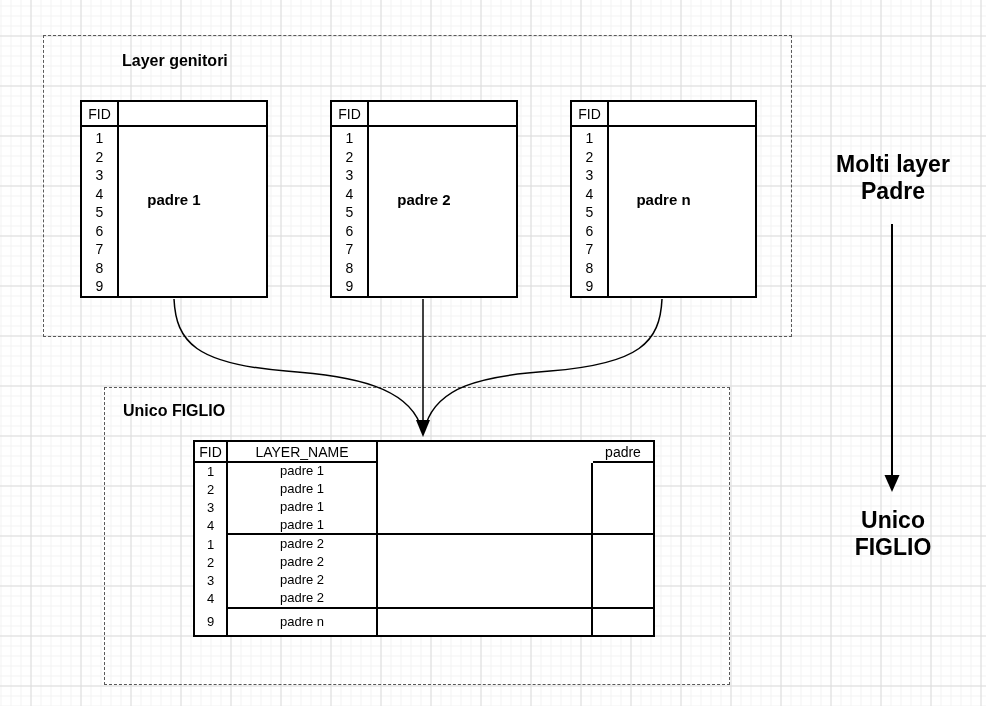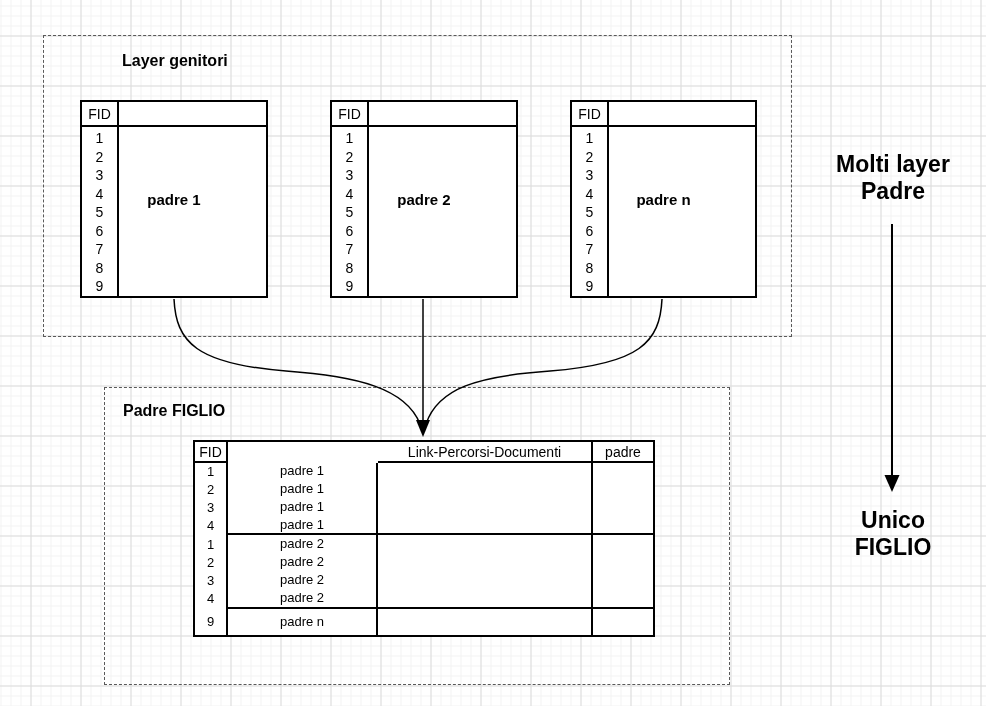--- a/index.html
+++ b/index.html
@@ -163,26 +163,26 @@
         <div>5</div>
         <div>6</div>
         <div>7</div>
         <div>8</div>
         <div>9</div>
       </div>
     <div class="pt-title">padre n</div>
   </div>
 
   <div class="group-box child-box"></div>
-  <div class="group-label child-label">Padre FIGLIO</div>
+  <div class="group-label child-label">Unico FIGLIO</div>
 
   <div class="ctable">
 
     <div class="cc ch br bb" style="grid-column:1;grid-row:1">FID</div>
-    <div class="cc ch br bb" style="grid-column:3;grid-row:1">Link-Percorsi-Documenti</div>
+    <div class="cc ch br bb" style="grid-column:2;grid-row:1">LAYER_NAME</div>
     <div class="cc ch bb" style="grid-column:4;grid-row:1">padre</div>
 
     <div class="cc cfid br">
       <div class="cfid-block" style="height:72px">
           <div>1</div>
           <div>2</div>
           <div>3</div>
           <div>4</div>
         </div>
       <div class="cfid-block" style="height:74px">

